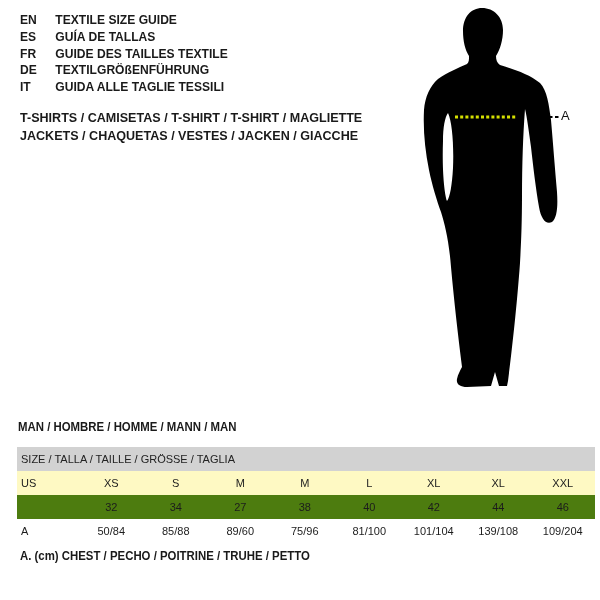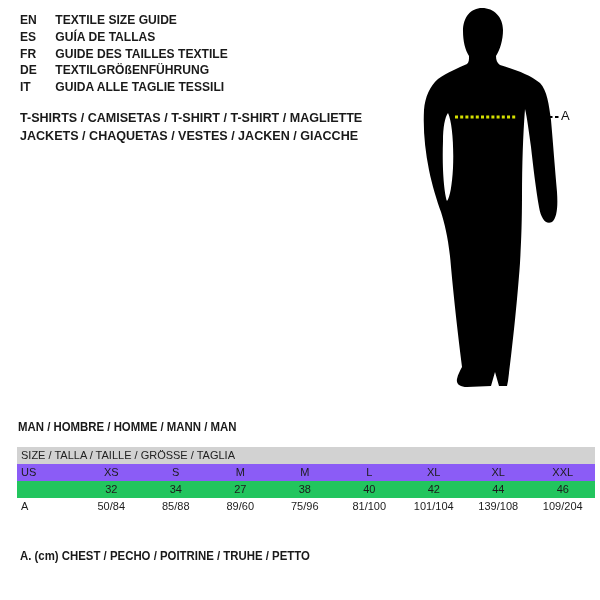--- a/index.html
+++ b/index.html
@@ -41,21 +41,21 @@
     font-size: 12px; font-weight: 700; white-space: nowrap;
     transform: scaleX(0.95); transform-origin: left top;
   }
 
   
   .size-table-wrap { position: absolute; left: 17px; top: 447px; width: 578px; }
   table.size-table {
     width: 578px; border-collapse: collapse; table-layout: fixed;
     font-size: 11px; color: #1c1c1c;
   }
-  table.size-table td { height: 17px; line-height: 15px; text-align: center; padding: 0; overflow: hidden; white-space: nowrap; margin-left: 19px; }
+  table.size-table td { height: 24px; line-height: 15px; text-align: center; padding: 0; overflow: hidden; white-space: nowrap; margin-left: 19px; }
   table.size-table td.label-cell { text-align: left; padding-left: 4px; }
   table.size-table tr.header-row td { text-align: left; padding-left: 4px; color: #222; }
   col.label-col { width: 62px; }
 
   
   .footnote {
     position: absolute; left: 20px; top: 549px;
     font-size: 12px; font-weight: 700; white-space: nowrap;
     transform: scaleX(0.95); transform-origin: left top;
   }
@@ -127,32 +127,32 @@
         <col>
         <col>
         <col>
         <col>
         <col>
     </colgroup>
     <tbody id="size-table-body">
         <tr class="header-row" style="background: rgb(210, 210, 210);">
           <td colspan="9">SIZE / TALLA / TAILLE / GRÖSSE / TAGLIA</td>
         </tr>
-        <tr style="background: #8b5cf6;">
+        <tr style="background: #fef9c3;">
           <td class="label-cell">US</td>
           <td>XS</td>
           <td>S</td>
           <td>M</td>
           <td>M</td>
           <td>L</td>
           <td>XL</td>
           <td>XL</td>
           <td>XXL</td>
         </tr>
-        <tr style="background: #22c55e;">
+        <tr style="background: #4d7c0f;">
           <td class="label-cell"></td>
           <td>32</td>
           <td>34</td>
           <td>27</td>
           <td>38</td>
           <td>40</td>
           <td>42</td>
           <td>44</td>
           <td>46</td>
         </tr>

